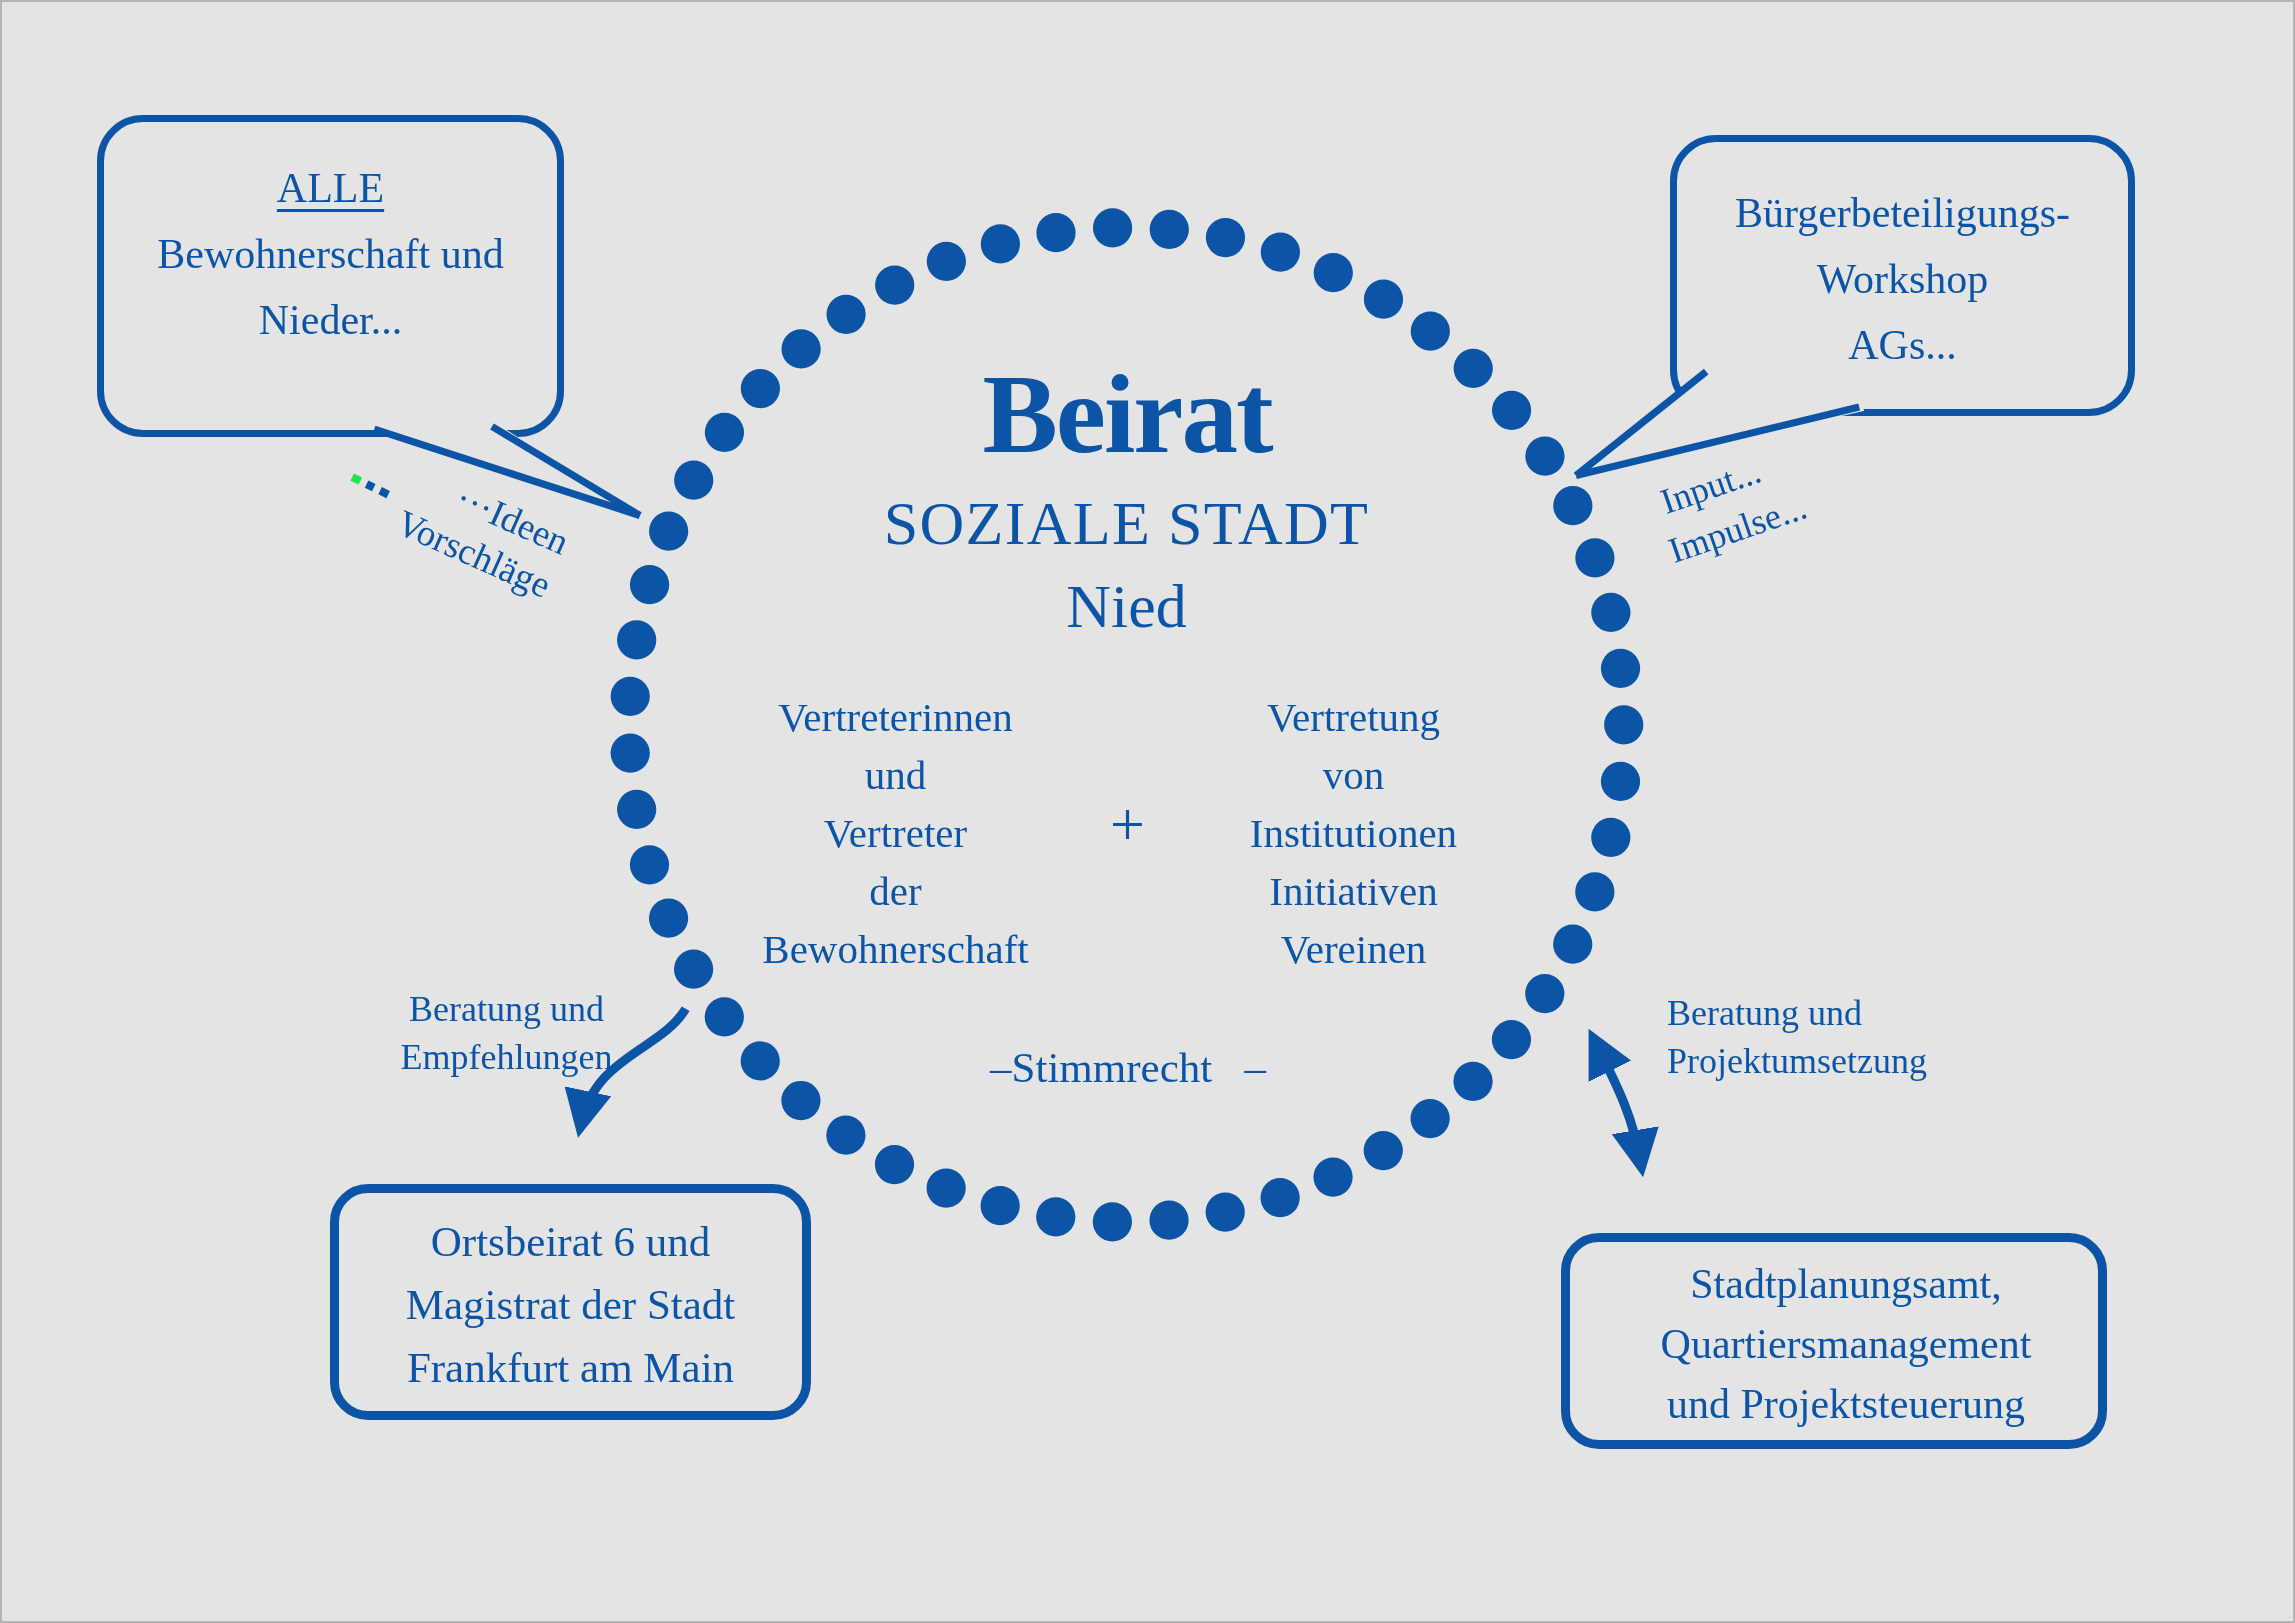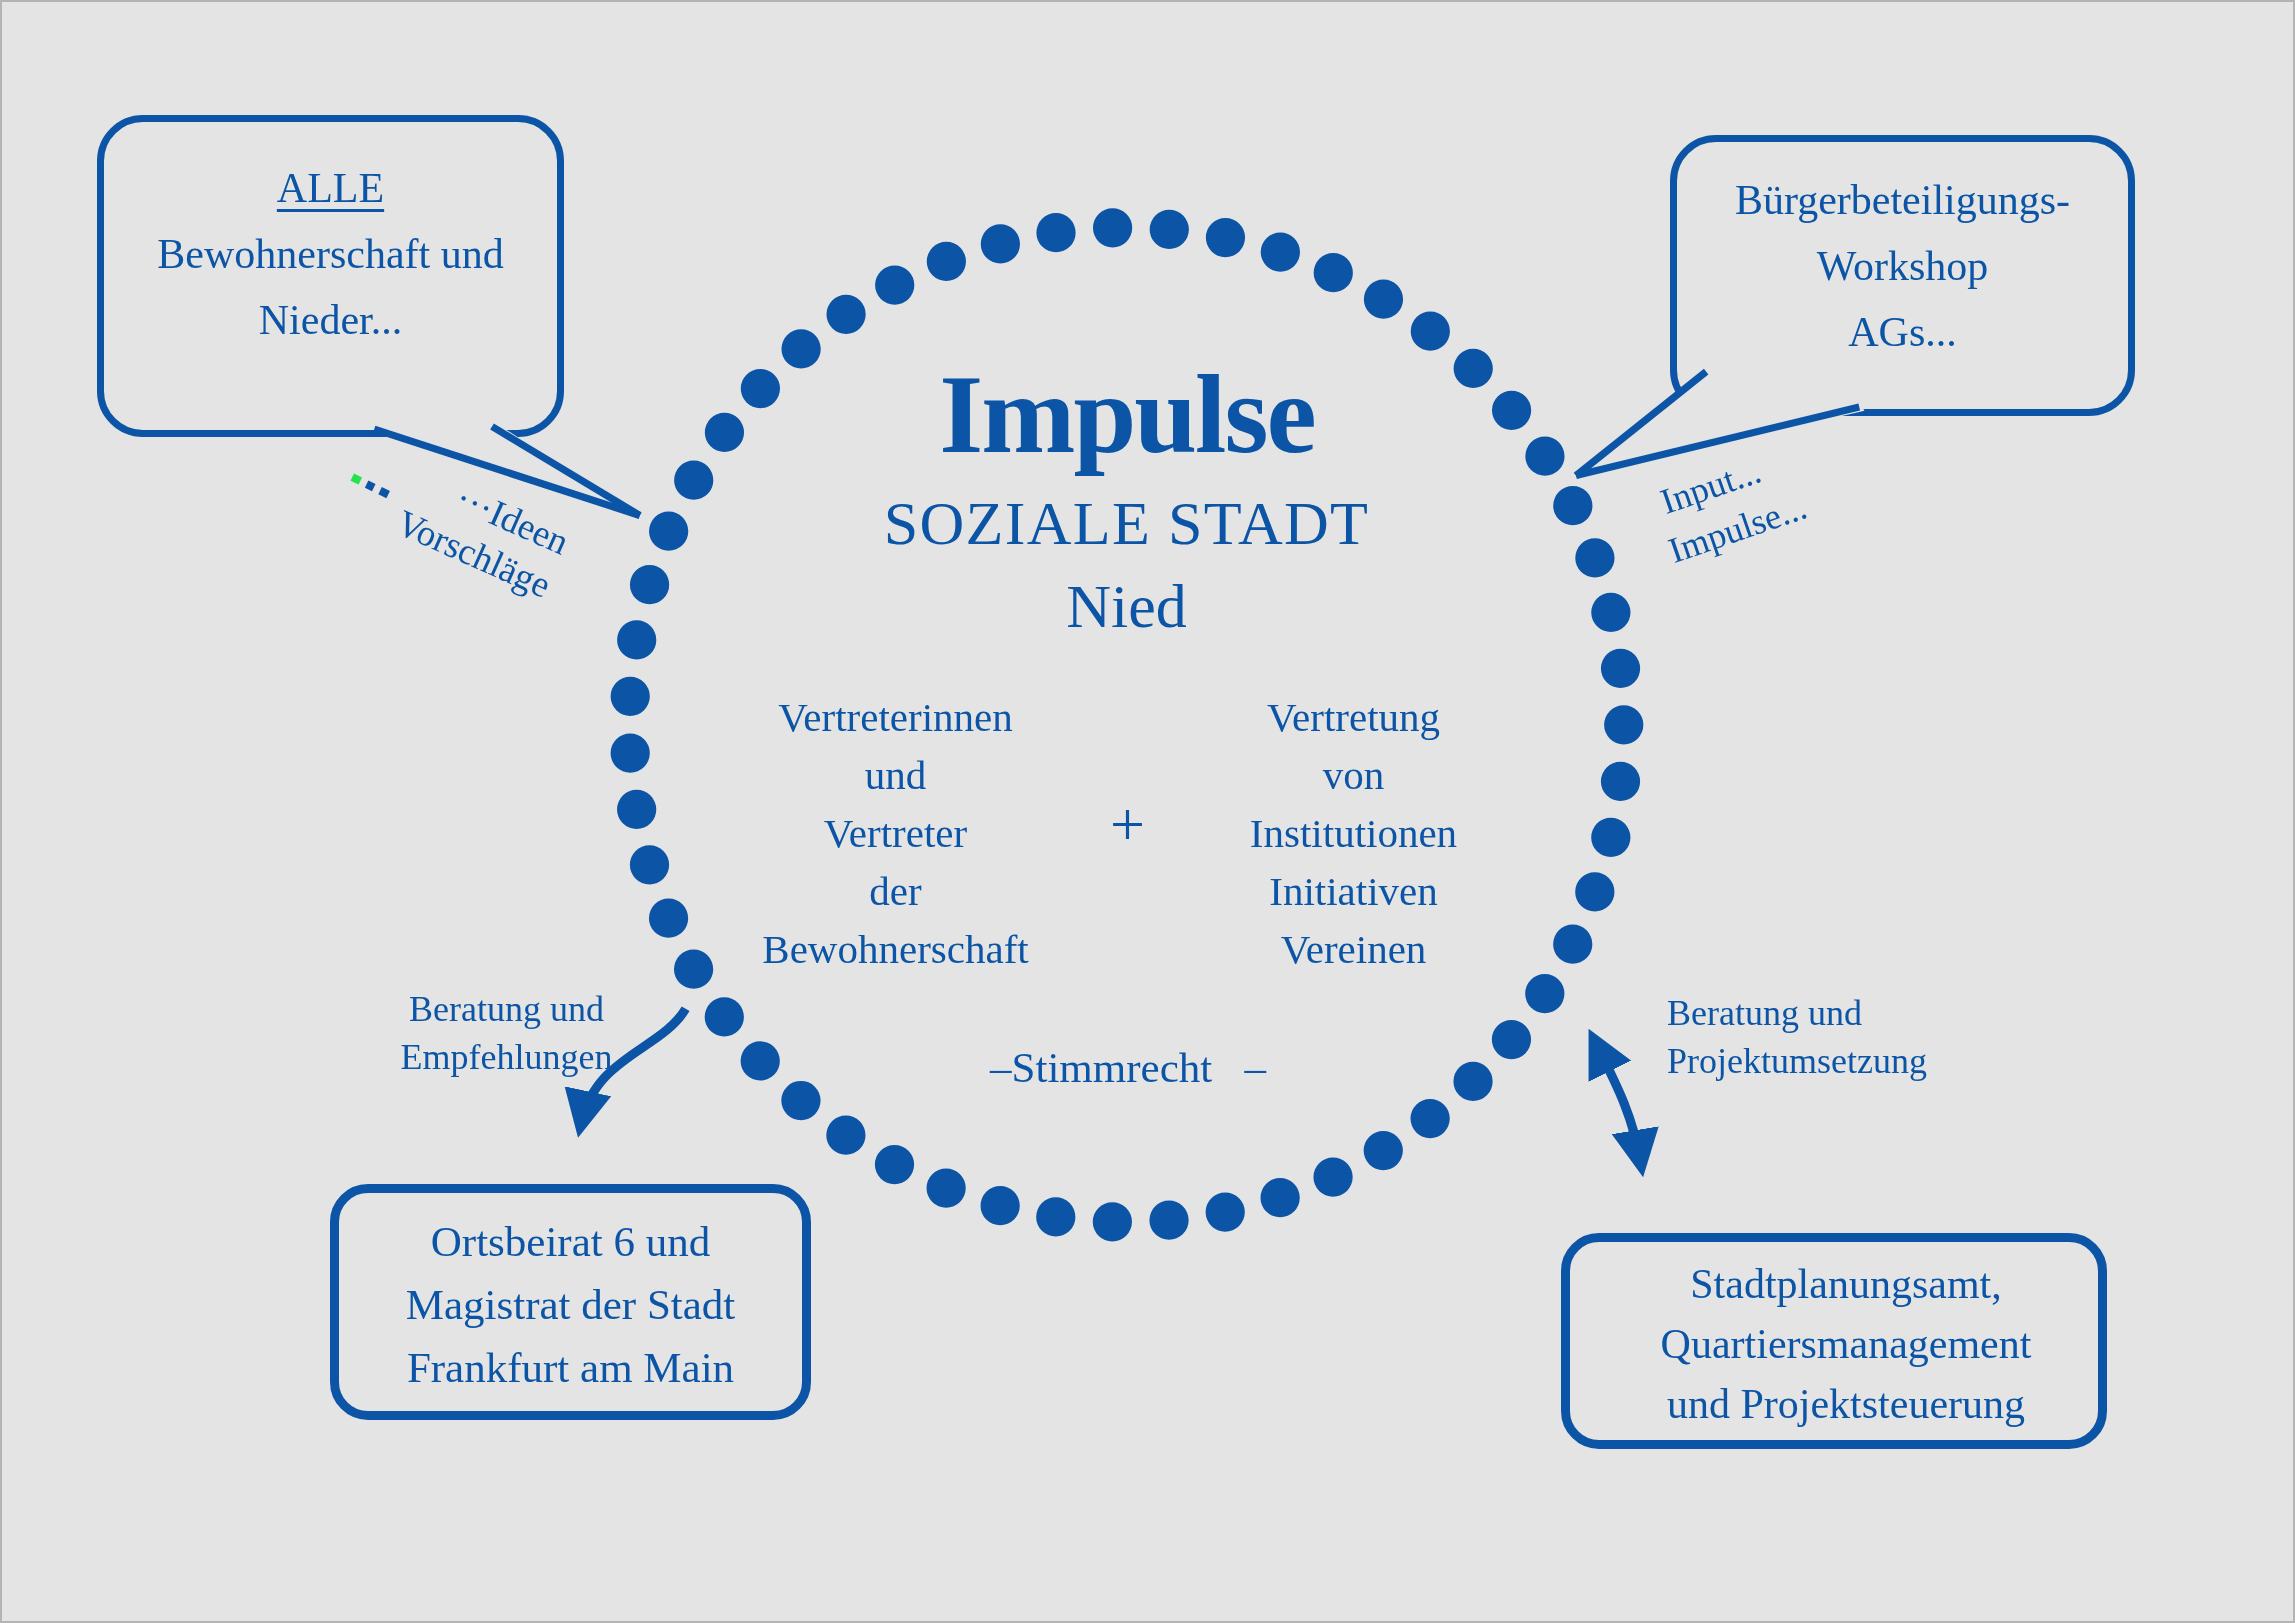--- a/index.html
+++ b/index.html
@@ -19,21 +19,21 @@
     position:absolute;
     border:7.9px solid #0c55a6;
     border-radius:46px;
     box-sizing:border-box;
     background:#e4e4e4;
   }
   .bubble .bline{
     font-size:42px;line-height:66px;text-align:center;font-weight:400;
   }
   .bubble-tl{left:97px;top:115px;width:467px;height:322px;padding-top:33px;}
-  .bubble-tr{left:1670px;top:135px;width:465px;height:281px;padding-top:25px;}
+  .bubble-tr{left:1670px;top:135px;width:465px;height:281px;padding-top:38px;}
   .u{text-decoration:underline;text-underline-offset:6.5px;text-decoration-thickness:3.3px;}
   
   .title-main{left:800px;top:357px;width:654px;font-size:113px;font-weight:bold;letter-spacing:-2px;line-height:1;}
   .title-sub{left:832px;top:492px;width:589px;font-size:62px;letter-spacing:1.3px;line-height:1;}
   .title-sub2{left:832px;top:575px;width:589px;font-size:62px;line-height:1;}
   .col{width:393px;font-size:41px;line-height:58px;}
   .col-left{left:699px;top:688px;}
   .col-right{left:1157px;top:688px;}
   .plus{left:1095px;top:789px;width:65px;font-size:62px;font-weight:400;}
   .stimmrecht{left:899px;top:1043px;width:458px;font-size:43px;white-space:pre;}
@@ -99,21 +99,21 @@
       <marker id="ah" viewBox="0 0 10 10" refX="7" refY="5" markerWidth="5.2" markerHeight="5.2" orient="auto-start-reverse">
         <path d="M0 0 L10 5 L0 10 z" fill="#0c55a6"></path>
       </marker>
     </defs>
 
     <path d="M 1048 1542 C 1010 1606 910 1614 888 1718" fill="none" stroke="#0c55a6" stroke-width="14" marker-end="url(#ah)"></path>
 
     <path d="M 2438 1592 C 2472 1660 2496 1706 2508 1778" fill="none" stroke="#0c55a6" stroke-width="14" marker-start="url(#ah)" marker-end="url(#ah)"></path>
   </svg>
 
-  <div class="abs center title-main">Impulse</div>
+  <div class="abs center title-main">Beirat</div>
   <div class="abs center title-sub">SOZIALE STADT</div>
   <div class="abs center col col-left">
     <div>Vertreterinnen</div>
     <div>und</div>
     <div>Vertreter</div>
     <div>der</div>
     <div>Bewohnerschaft</div>
   </div>
 
   <div class="abs center title-sub2">Nied</div>

